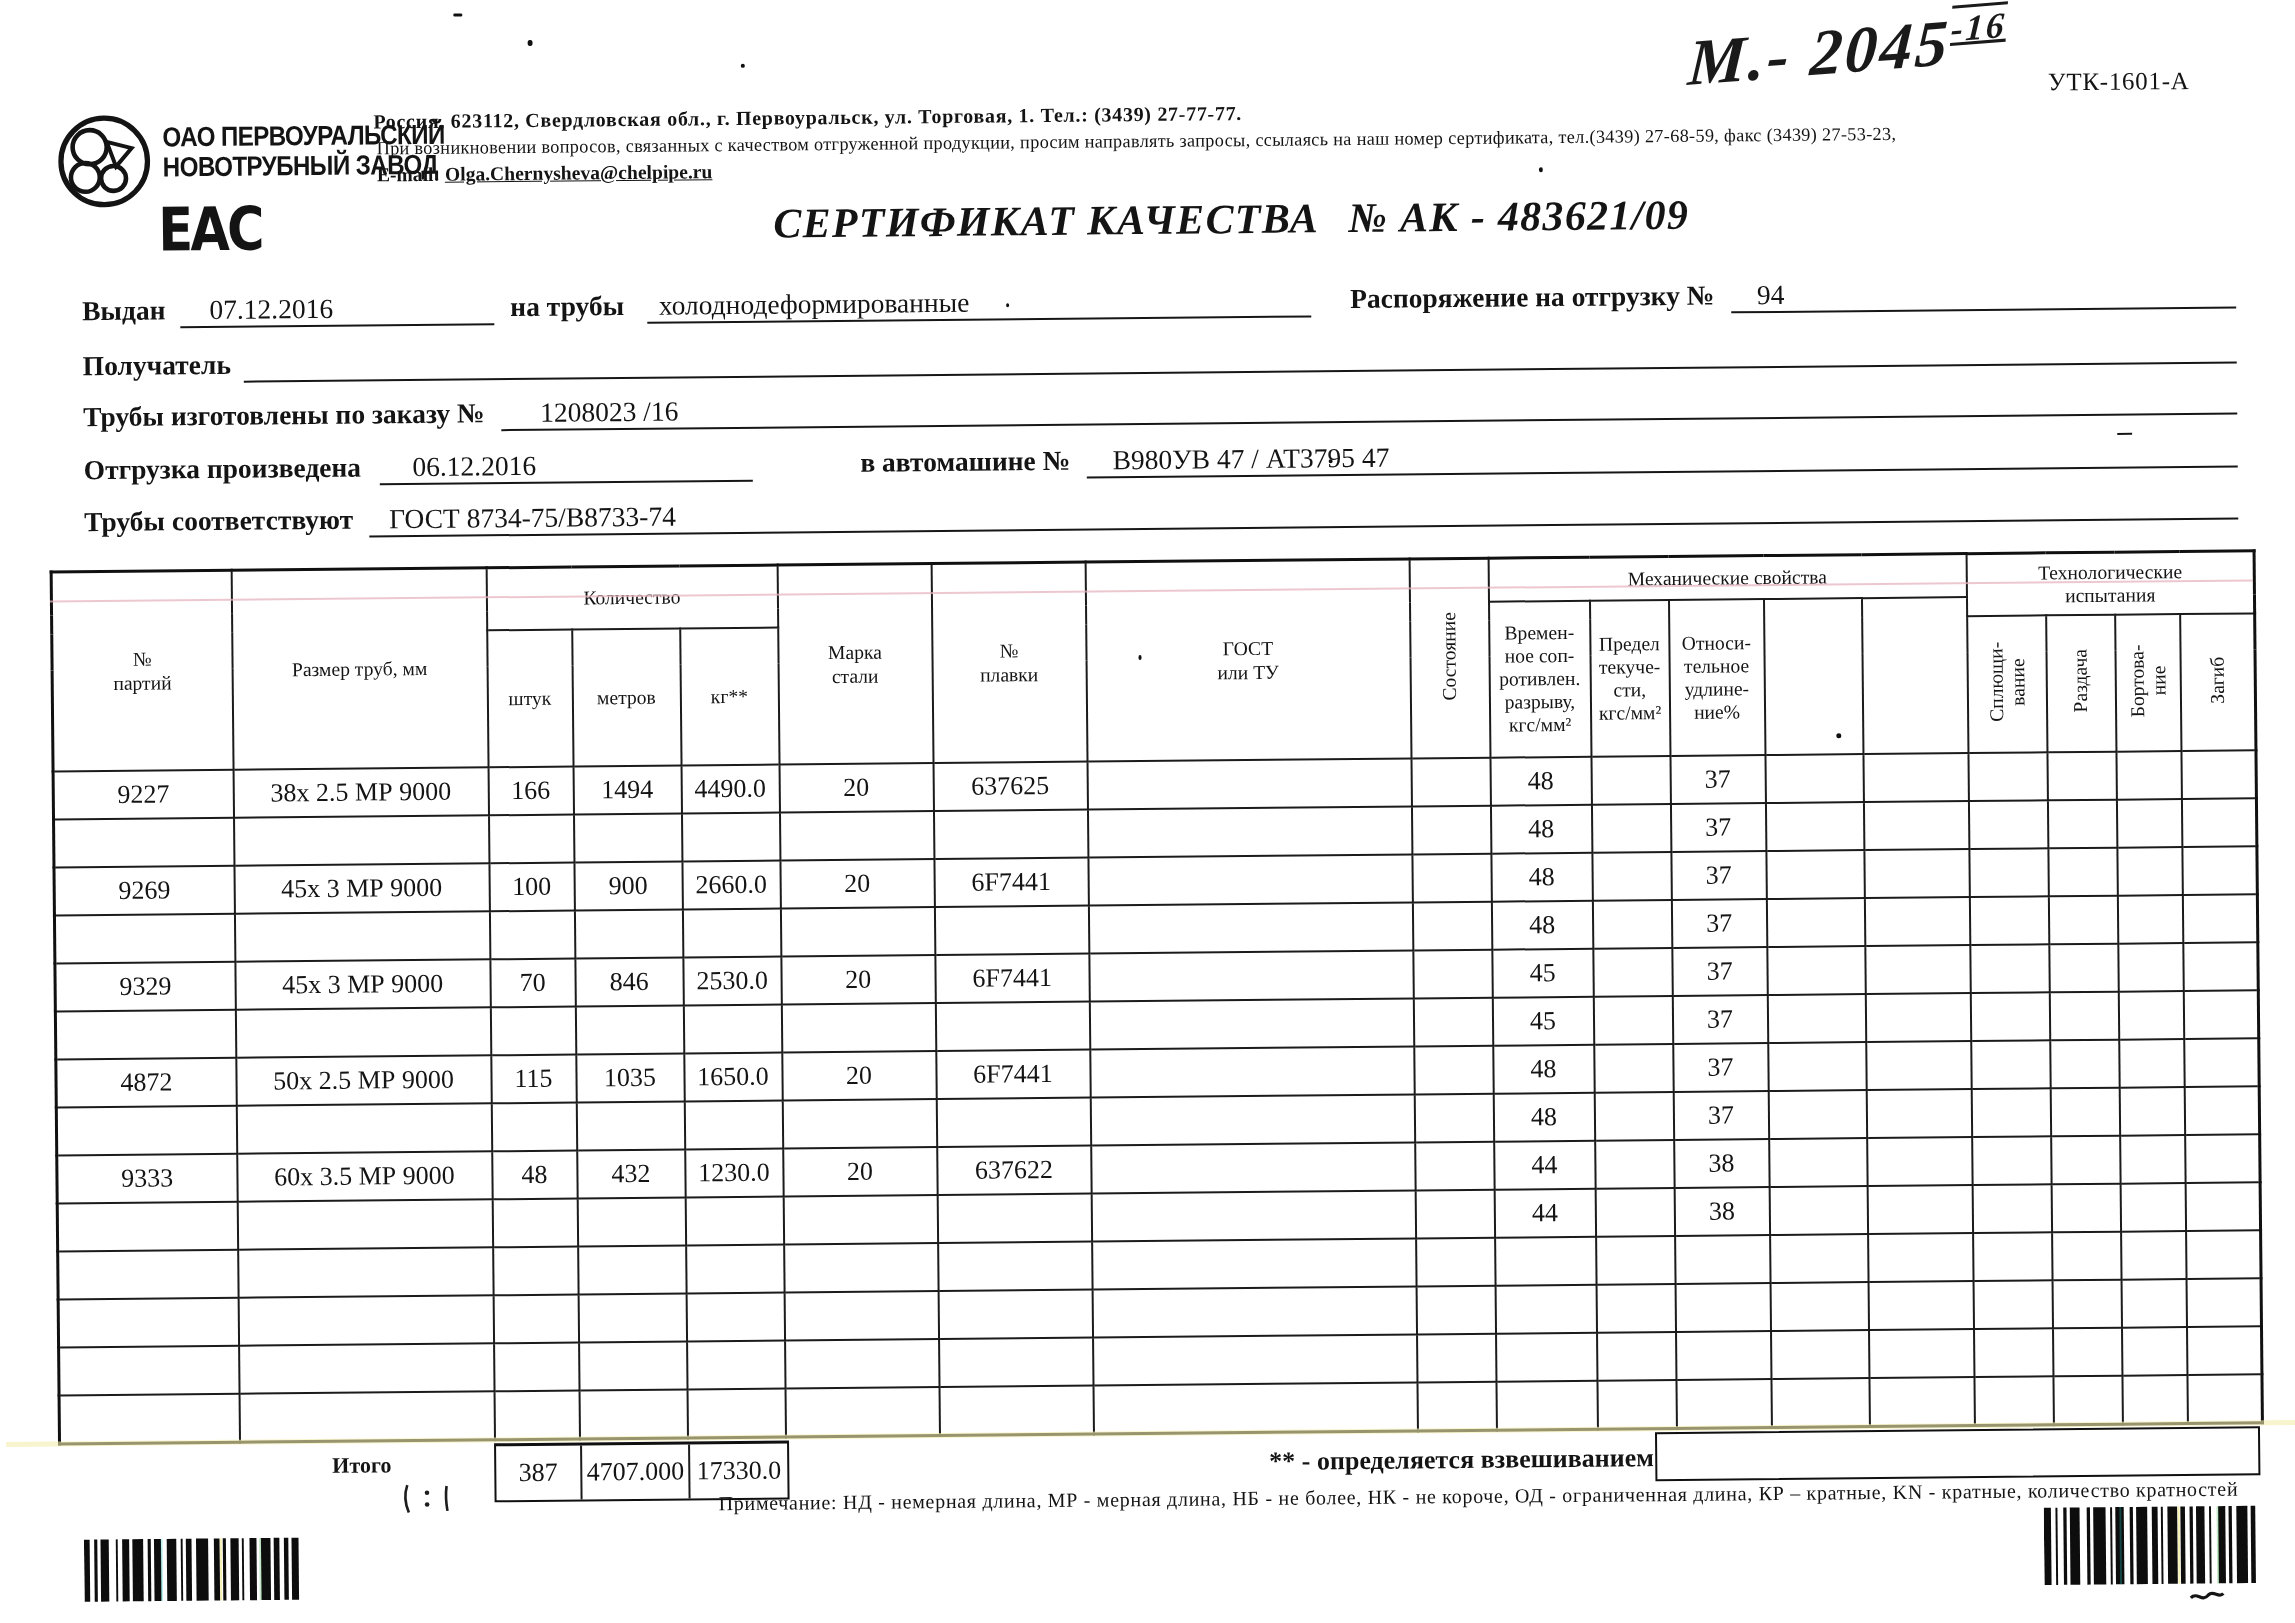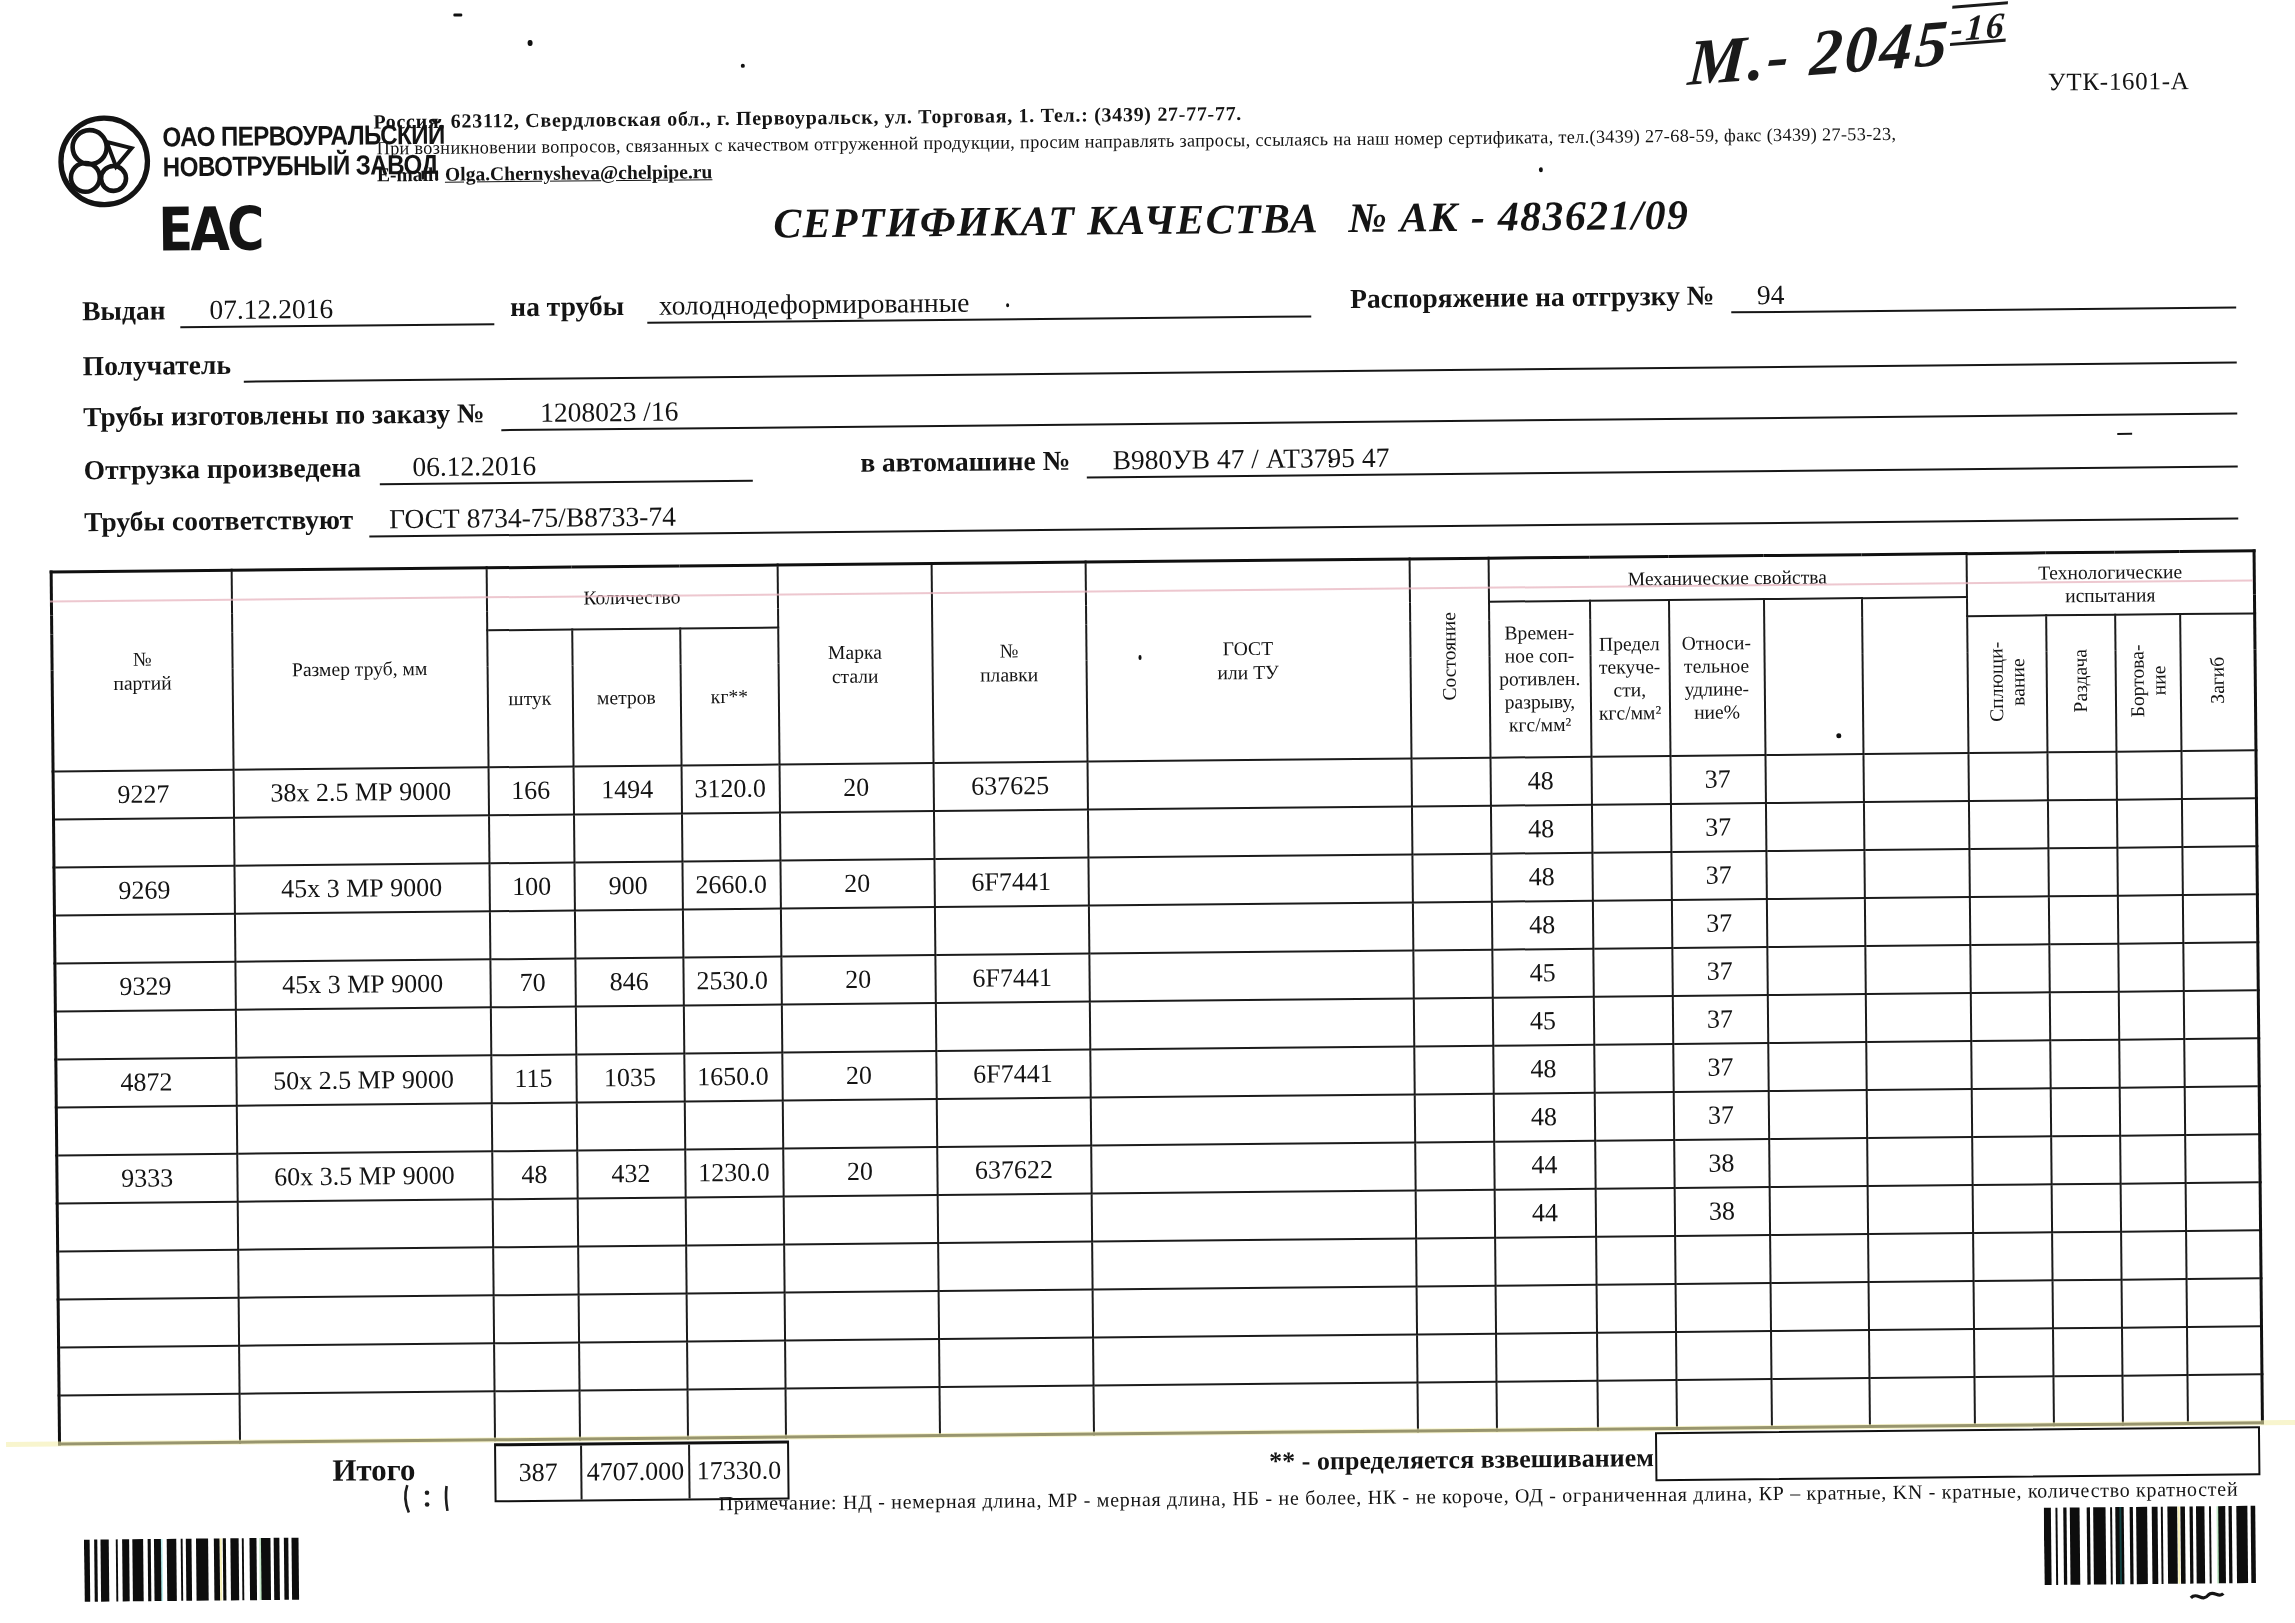--- a/index.html
+++ b/index.html
@@ -38,21 +38,21 @@
   table.cert th,table.cert td{border:2px solid #1b1b1b;border-top-width:2.6px;border-bottom-width:2.6px;
       padding:0 2.6px;text-align:center;vertical-align:middle;overflow:hidden;}
   table.cert th{font-weight:normal;font-size:19.6px;line-height:1.18;}
   th.grp{font-size:21px;}
   .pre{white-space:pre-line;}
   .vtext{writing-mode:vertical-rl;transform:rotate(180deg);display:inline-block;
       white-space:pre-line;font-size:19.6px;line-height:1.1;}
   table.cert td{font-size:26px;}
 
   
-  .totals-label{font-size:31px;font-weight:bold;font-family:Liberation Serif, serif;}
+  .totals-label{font-size:22px;font-weight:bold;font-family:Liberation Serif, serif;}
   .totals-box{display:flex;border:2.6px solid #101010;border-top-width:3.3px;height:54px;align-items:center;}
   .totals-cell{height:100%;display:flex;align-items:center;justify-content:center;font-size:26px;}
   .totals-cell + .totals-cell{border-left:2px solid #1b1b1b;}
   .weighing{font-size:26px;font-weight:bold;white-space:nowrap;}
   .emptybox{border:2.6px solid #101010;}
   .footnote{font-size:20px;letter-spacing:0.7px;white-space:nowrap;}
   .dash-mark{font-size:29px;font-weight:bold;}
 
   
   .speck{position:absolute;background:#101010;border-radius:50%;}
@@ -194,21 +194,21 @@
         <th rowspan="2"><span class="vtext">Загиб</span></th>
       </tr>
       <tr style="height:101px"></tr>
     </thead>
     <tbody>
           <tr style="height: 48px;">
             <td>9227</td>
             <td>38х 2.5 МР 9000</td>
             <td>166</td>
             <td>1494</td>
-            <td>3120.0</td>
+            <td>4490.0</td>
             <td>20</td>
             <td>637625</td>
             <td></td>
             <td></td>
             <td>48</td>
             <td></td>
             <td>37</td>
             <td></td>
             <td></td>
             <td></td>

